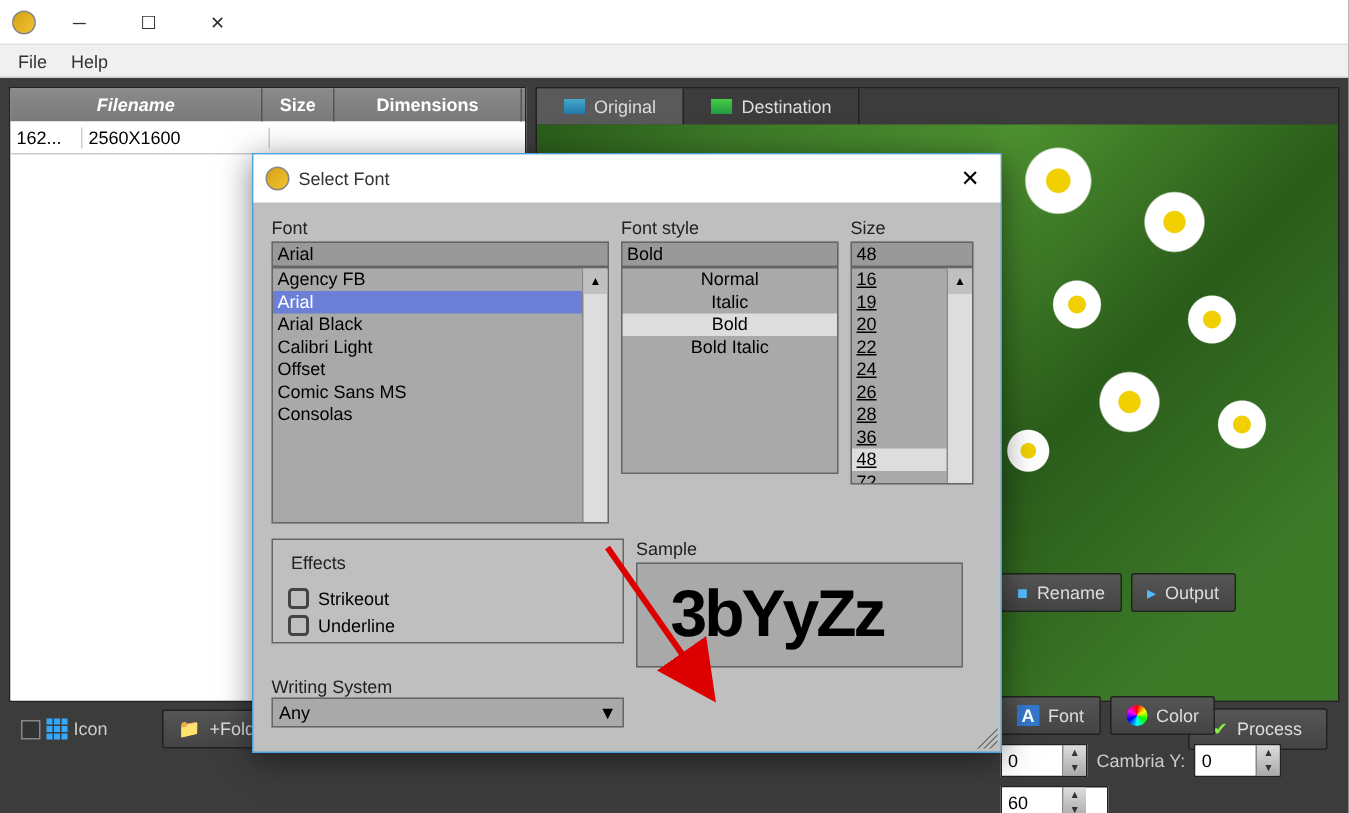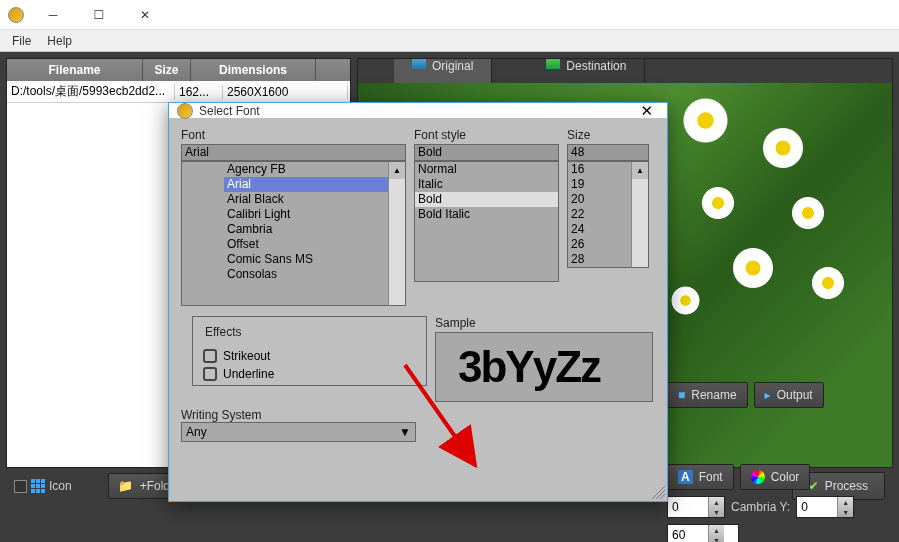--- a/index.html
+++ b/index.html
@@ -9,32 +9,32 @@
 .titlebar .title{color:#666;flex:1;}
 .winbtns{display:flex;}
 .winbtn{width:46px;height:30px;display:flex;align-items:center;justify-content:center;color:#333;}
 .menubar{height:22px;background:#f0f0f0;display:flex;align-items:center;padding:0 4px;border-bottom:1px solid #ccc;color:#333;}
 .menubar span{padding:2px 8px;}
 .main{background:#3c3c3c;height:calc(100% - 52px);position:relative;padding:6px;}
 .toprow{display:flex;gap:6px;height:410px;}
 .table-wrap{border:1px solid #222;background:#fff;width:345px;}
 .thead{display:flex;background:linear-gradient(#8a8a8a,#7a7a7a);color:#fff;height:22px;}
 .th{border-right:1px solid #555;display:flex;align-items:center;justify-content:center;font-weight:bold;}
-.th.fn{width:136px;}
+.th.fn{width:168px;font-style:italic;}
 .th.sz{width:48px;}
 .th.dm{width:125px;}
 .trow{display:flex;height:22px;align-items:center;border-bottom:1px solid #ccc;}
 .td{border-right:1px solid #ccc;padding:0 4px;overflow:hidden;white-space:nowrap;text-overflow:ellipsis;}
 .td.fn{width:168px;}
 .td.sz{width:48px;}
 .td.dm{width:125px;}
 .tbody{background:#fff;height:calc(100% - 22px);}
 .preview{flex:1;border:1px solid #222;display:flex;flex-direction:column;}
 .tabs{display:flex;height:24px;background:#3c3c3c;}
-.tab{padding:0 18px;display:flex;gap:6px;color:#ddd;border-right:1px solid #222;margin-left:36px;}
+.tab{padding:0 18px;display:flex;align-items:center;gap:6px;color:#ddd;border-right:1px solid #222;}
 .tab.active{background:#5a5a5a;}
 .tab .sq{width:14px;height:10px;}
 .preview-body{flex:1;background:linear-gradient(135deg,#2a5c1a 0%,#3d7a28 15%,#4d9030 35%,#2a5c1a 60%,#3d7a28 85%);position:relative;overflow:hidden;}
 .daisy{position:absolute;width:40px;height:40px;background:radial-gradient(circle,#f0d000 0 20%,#fff 22% 55%,transparent 58%);border-radius:50%;}
 .bottombar{height:36px;display:flex;align-items:center;gap:8px;padding:4px 8px;}
 .btn{background:linear-gradient(#555,#444);border:1px solid #222;color:#ddd;height:26px;padding:0 10px;display:flex;align-items:center;gap:6px;border-radius:2px;}
 .btn.big{height:28px;padding:0 16px;}
 .chk{display:flex;align-items:center;gap:4px;color:#ccc;}
 .chk .box{width:13px;height:13px;border:1px solid #888;background:#333;}
 .gridicon{width:14px;height:14px;display:inline-block;background:
@@ -51,41 +51,41 @@
 .rrow{display:flex;gap:6px;margin-bottom:6px;align-items:center;}
 .spin{background:#fff;border:1px solid #222;height:22px;display:flex;align-items:center;}
 .spin input{border:none;width:40px;padding:0 4px;height:20px;}
 .spin .arrows{width:16px;height:20px;background:linear-gradient(#ddd,#aaa);border-left:1px solid #888;display:flex;flex-direction:column;}
 .spin .arrows div{flex:1;display:flex;align-items:center;justify-content:center;font-size:7px;color:#333;}
 .lbl{color:#ccc;}
 
 
 .overlay{position:absolute;left:0;top:0;width:100%;height:100%;}
 .modal{position:absolute;left:168px;top:102px;width:500px;height:400px;background:#bfbfbf;border:1px solid #4aa3df;box-shadow:0 4px 20px rgba(0,0,0,.5);}
-.modal-title{height:15px;background:#fff;display:flex;align-items:center;padding:0 8px;}
+.modal-title{height:32px;background:#fff;display:flex;align-items:center;padding:0 8px;}
 .modal-title .logo{width:16px;height:16px;border-radius:50%;background:linear-gradient(135deg,#d4a017,#f4c430);margin-right:6px;border:1px solid #888;}
 .modal-title .t{flex:1;color:#333;}
 .modal-title .x{font-size:15px;padding:0 6px;}
 .modal-body{padding:10px 12px;}
 .mrow1{display:flex;gap:8px;}
 .col{display:flex;flex-direction:column;}
 .col label{color:#222;margin-bottom:2px;}
 .col .cur{background:#999;border:1px solid #666;height:17px;padding:0 3px;color:#000;}
 .listbox{background:#a9a9a9;border:1px solid #666;overflow:hidden;position:relative;}
 .listbox .sb{position:absolute;right:0;top:0;width:17px;height:100%;background:#ddd;border-left:1px solid #888;}
 .listbox .sb .tr{height:17px;background:#c0c0c0;display:flex;align-items:center;justify-content:center;font-size:8px;}
 .listbox .item{height:15px;padding:0 3px;color:#000;}
 .listbox .item.sel{background:#6b7fd7;color:#fff;}
 .fontcol{width:225px;}
-.fontcol .listbox{height:145px;padding-left:42px;}
+.fontcol .listbox{height:171px;}
 .stylecol{width:145px;}
-.stylecol .listbox{height:121px;}
+.stylecol .listbox{height:138px;text-align:center;}
 .sizecol{width:82px;}
-.sizecol .listbox{height:107px;}
-.effects{margin-top:10px;display:flex;gap:8px;margin-left:11px;}
+.sizecol .listbox{height:145px;text-decoration:underline;}
+.effects{margin-top:10px;display:flex;gap:8px;}
 .ebox{border:1px solid #666;padding:8px 10px;}
 .ebox .et{color:#222;margin:-16px 0 6px 0;background:#bfbfbf;display:inline-block;padding:0 2px;}
 .echk{display:flex;align-items:center;gap:6px;color:#000;margin:4px 0;}
 .echk .b{width:14px;height:14px;border:2px solid #444;border-radius:3px;}
 .sample{width:218px;height:70px;background:#a9a9a9;border:1px solid #666;display:flex;align-items:center;justify-content:center;}
 .sample span{font-size:44px;font-weight:bold;font-family:Arial;color:#000;letter-spacing:-2px;}
 .ws{margin-top:6px;}
 .ws label{color:#222;}
 .ws .sel{background:#a9a9a9;border:1px solid #666;height:20px;display:flex;align-items:center;justify-content:space-between;padding:0 4px;width:235px;color:#000;}
 .mbtns{display:flex;gap:10px;justify-content:flex-end;margin-top:12px;padding-right:16px;}
@@ -114,21 +114,20 @@
 <div class="main">
  <div class="toprow">
   <div class="table-wrap">
    <div class="thead">
     <div class="th fn">Filename</div>
     <div class="th sz">Size</div>
     <div class="th dm">Dimensions</div>
    </div>
    <div class="tbody">
     <div class="trow">
-     <div class="td fn">D:/tools/桌面/5993ecb2dd2...</div>
      <div class="td sz">162...</div>
      <div class="td dm">2560X1600</div>
     </div>
    </div>
   </div>
   <div class="preview">
    <div class="tabs">
     <div class="tab active">
      <span class="sq" style="background:linear-gradient(#4ac,#27a)"></span>
      <span>Original</span>
@@ -238,21 +237,20 @@
    <div class="mrow1">
     <div class="col fontcol">
      <label>Font</label>
      <div class="cur">Arial</div>
      <div class="listbox">
       <div id="fontlist">
                 <div class="item">Agency FB</div>
                 <div class="item sel">Arial</div>
                 <div class="item">Arial Black</div>
                 <div class="item">Calibri Light</div>
-                <div class="item">Cambria</div>
                 <div class="item">Offset</div>
                 <div class="item">Comic Sans MS</div>
                 <div class="item">Consolas</div>
               </div>
       <div class="sb">
                 <div class="tr">▲</div>
               </div>
      </div>
     </div>
     <div class="col stylecol">

